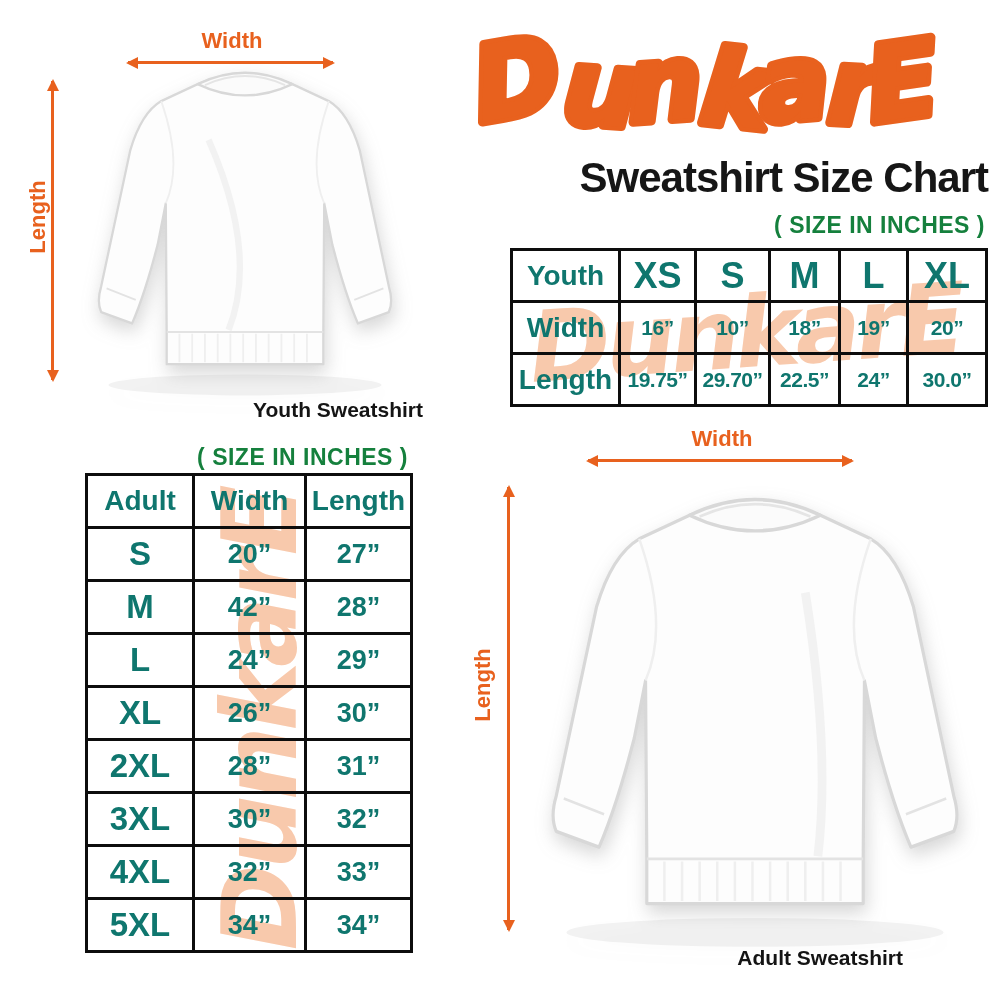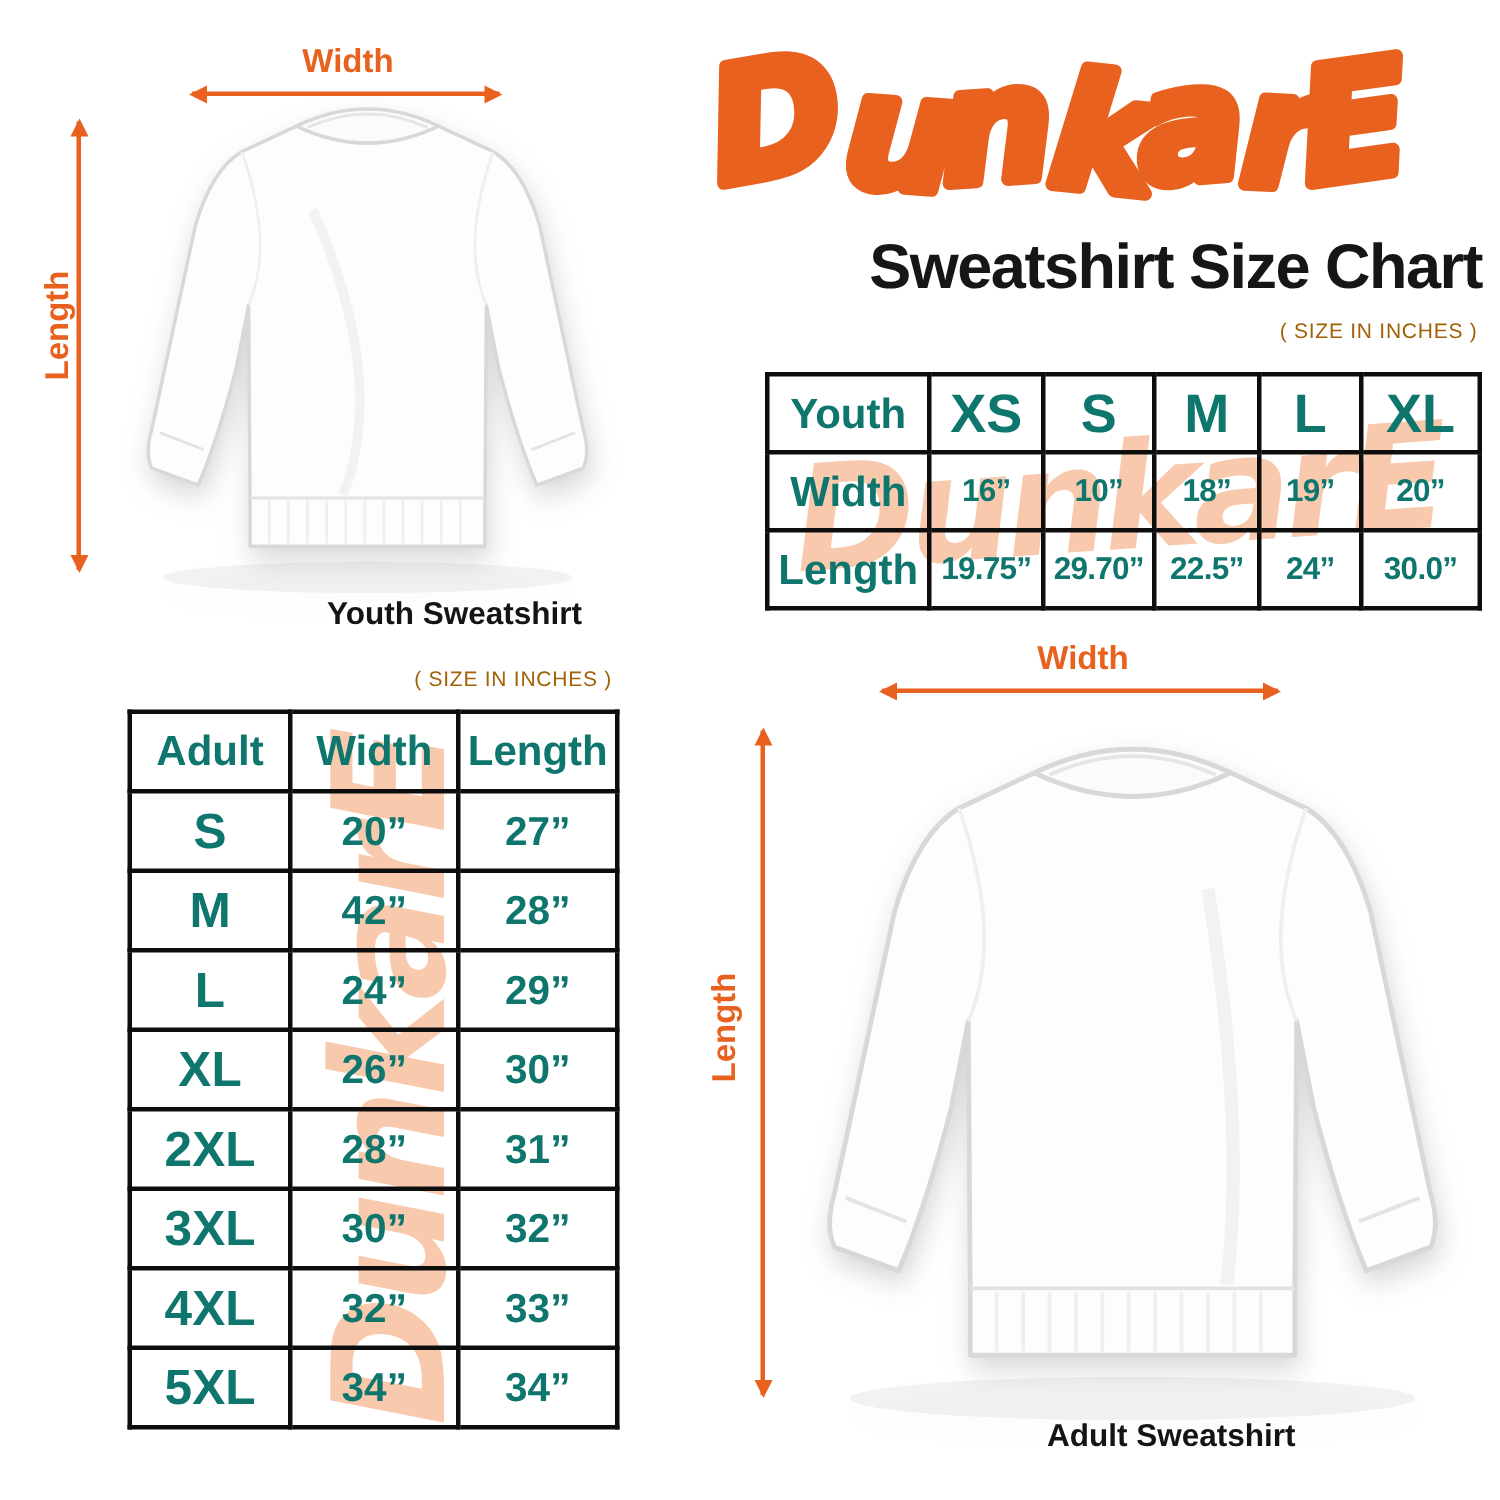--- a/index.html
+++ b/index.html
@@ -11,21 +11,21 @@
       font-style:italic;font-weight:bold;letter-spacing:-5px;white-space:nowrap;}
   .wm-youth{left:495px;top:253px;width:500px;height:160px;line-height:160px;
             font-size:98px;text-align:center;transform:rotate(-4deg);}
   .wm-adult{left:-65px;top:655px;width:650px;height:130px;line-height:130px;
             font-size:104px;text-align:center;transform:rotate(-90deg);}
 
   
   .logo-box{position:absolute;left:428px;top:10px;width:562px;height:148px;z-index:3;}
   .page-title{position:absolute;left:430px;top:154px;width:558px;text-align:right;
               font-size:42px;font-weight:bold;letter-spacing:-1px;color:#161616;z-index:3;}
-  .units-note{position:absolute;font-size:14px;font-weight:normal;color:#a16207;
+  .units-note{position:absolute;font-size:23px;font-weight:bold;color:#15803d;
               letter-spacing:.5px;z-index:3;}
   .note-youth{left:585px;top:212px;width:400px;text-align:right;}
   .note-adult{left:108px;top:444px;width:300px;text-align:right;}
 
   
   table.size{position:absolute;border-collapse:collapse;table-layout:fixed;z-index:2;
              background:transparent;}
   table.size th,table.size td{border:3px solid #0d0d0d;text-align:center;
              vertical-align:middle;padding:0;color:#0f766e;background:transparent;
              font-weight:bold;}
@@ -56,21 +56,21 @@
   .v-arrow::before{content:"";position:absolute;top:-2px;left:-7px;width:0;height:0;
       border-left:6px solid transparent;border-right:6px solid transparent;
       border-bottom:12px solid #E8611E;}
   .v-arrow::after{content:"";position:absolute;bottom:-2px;left:-7px;width:0;height:0;
       border-left:6px solid transparent;border-right:6px solid transparent;
       border-top:12px solid #E8611E;}
 
   
   .shirt{position:absolute;z-index:2;filter:drop-shadow(2px 8px 9px rgba(110,110,110,0.28));}
   .caption{position:absolute;font-size:21px;font-weight:bold;color:#141414;
-           text-align:left;z-index:3;}
+           text-align:right;z-index:3;}
 </style>
 </head>
 <body>
 
 <div id="page">
 
   <div class="wm wm-youth">DunkarE</div>
   <div class="wm wm-adult">DunkarE</div>
 
   <div class="logo-box">

